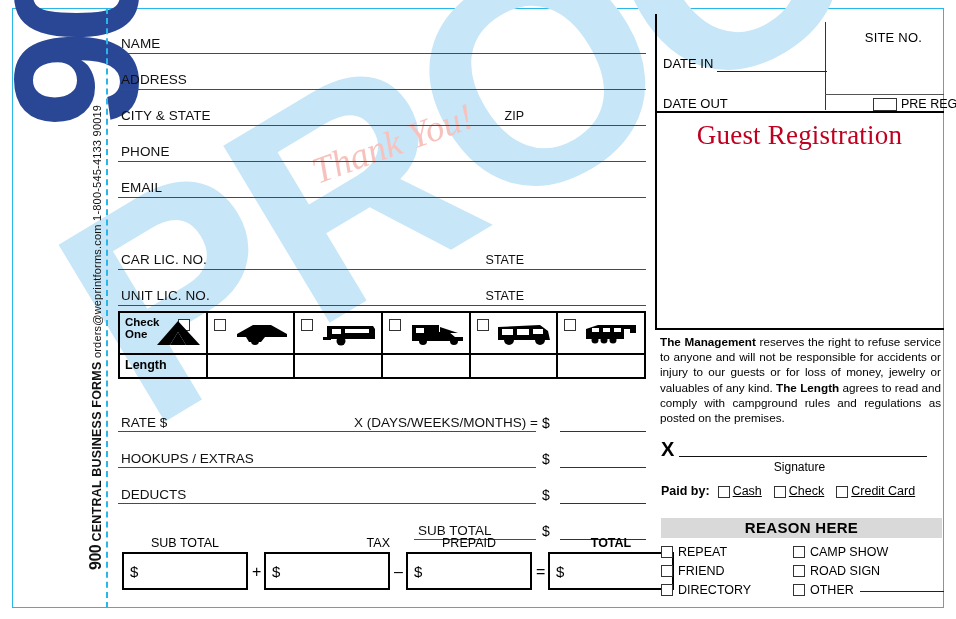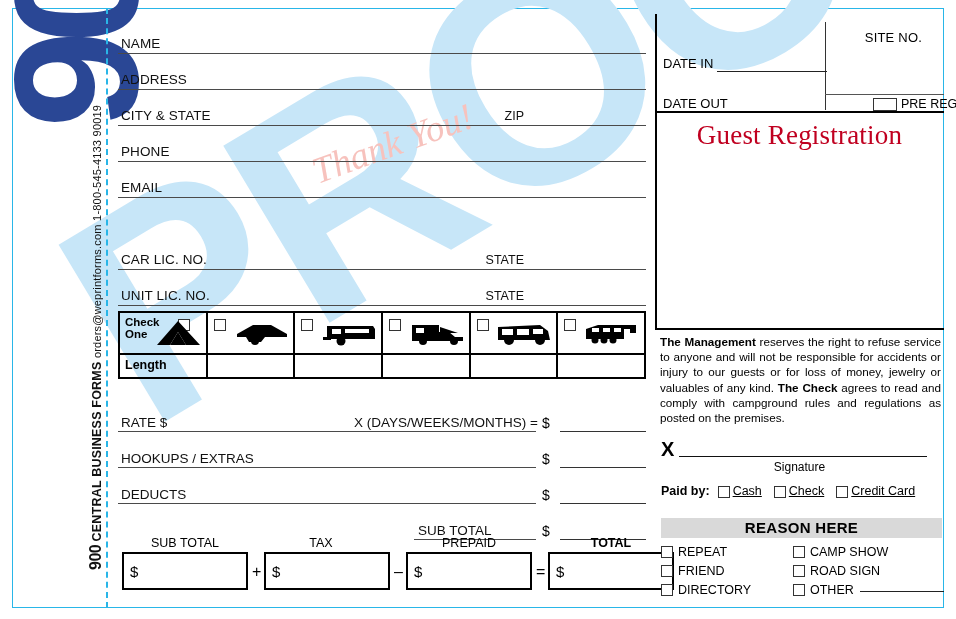--- a/index.html
+++ b/index.html
@@ -387,21 +387,21 @@
       <span class="dline"></span>
     </div>
 
     <div class="totals">
       <div class="tot-hdr" style="left:4px;  width:126px;">SUB TOTAL</div>
       <div class="tot-cell" style="left:4px;  width:126px;">
         <span class="dollar">$</span>
       </div>
       <div class="tot-op" style="left:134px;">+</div>
 
-      <div class="tot-hdr" style="left:140px; width:126px;">TAX</div>
+      <div class="tot-hdr" style="left:146px; width:126px;text-align:right;">TAX</div>
       <div class="tot-cell" style="left:146px; width:126px;">
         <span class="dollar">$</span>
       </div>
       <div class="tot-op" style="left:276px;">–</div>
 
       <div class="tot-hdr" style="left:288px; width:126px;">PREPAID</div>
       <div class="tot-cell" style="left:288px; width:126px;">
         <span class="dollar">$</span>
       </div>
       <div class="tot-op" style="left:418px;">=</div>
@@ -434,21 +434,21 @@
       <span class="cbx-wide"></span><span>PRE REG</span>
     </div>
 
     <div class="hl-thick" style="left:0px; top:103px; width:289px;"></div>
 
     <div class="guest-title">Guest Registration</div>
 
     <div class="hl-thick" style="left:0px; top:320px; width:289px;"></div>
 
     <div class="mgmt">
-      <b>The Management</b><span> reserves the right to refuse service to anyone and will not be responsible for accidents or injury to our guests or for loss of money, jewelry or valuables of any kind. </span><b>The Check</b><span> agrees to read and comply with campground rules and regulations as posted on the premises.</span>
+      <b>The Management</b><span> reserves the right to refuse service to anyone and will not be responsible for accidents or injury to our guests or for loss of money, jewelry or valuables of any kind. </span><b>The Length</b><span> agrees to read and comply with campground rules and regulations as posted on the premises.</span>
     </div>
 
     <div class="sig-x">X</div>
     <div class="sig-line"></div>
     <div class="sig-cap">Signature</div>
 
     <div class="paidby">
       <b>Paid by:</b><span class="opt"><span class="cbx"></span><span>Cash</span></span><span class="opt"><span class="cbx"></span><span>Check</span></span><span class="opt"><span class="cbx"></span><span>Credit Card</span></span>
     </div>
 

